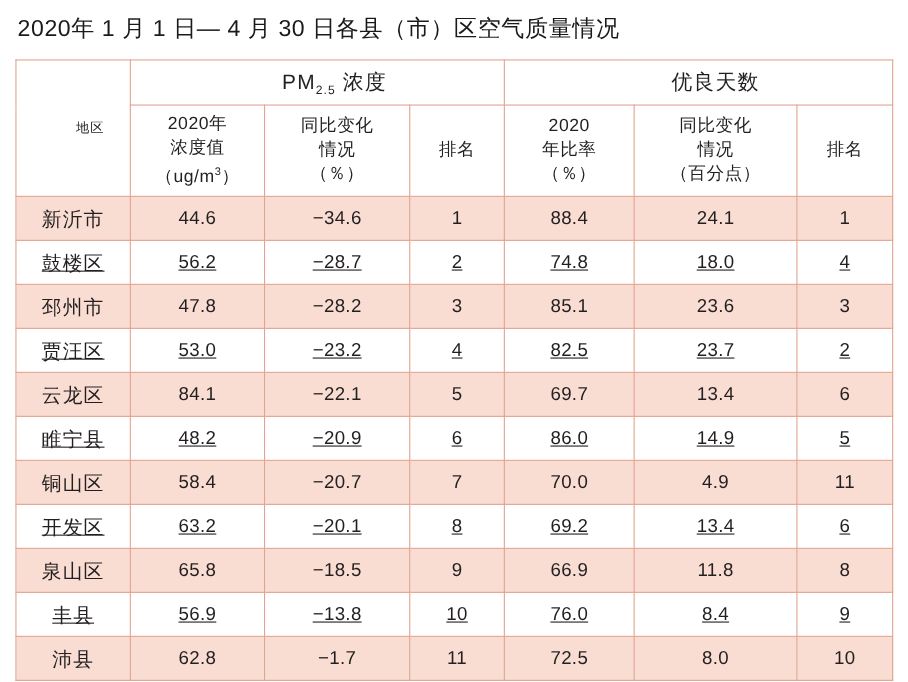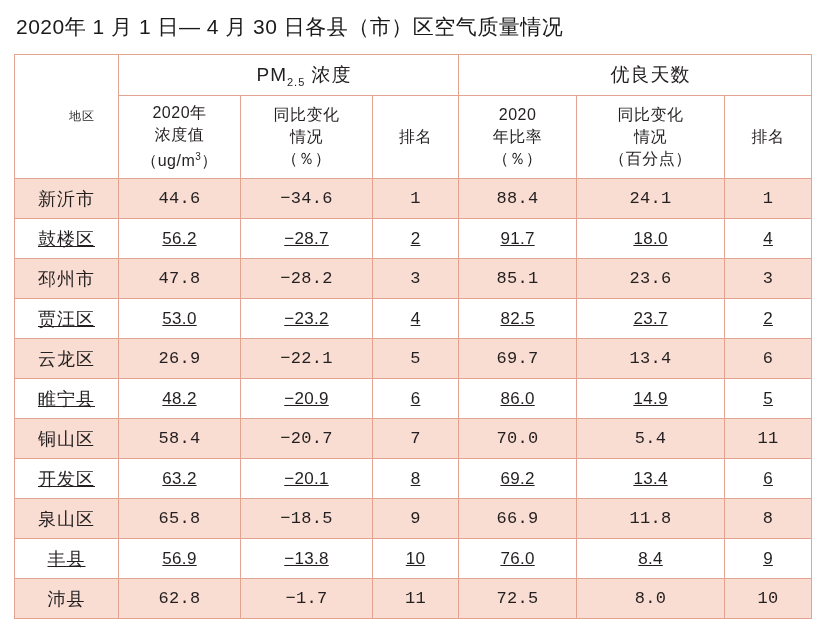--- a/index.html
+++ b/index.html
@@ -70,21 +70,21 @@
     letter-spacing: 0.5px;
   }
   .sub-head .ln { display: block; }
   sub { font-size: 11px; }
   sup { font-size: 10px; }
   tbody td {
     height: 37px;
     font-size: 17px;
     letter-spacing: 0.3px;
   }
-  tbody tr.shade td { background: #f9ddd2; font-family: Liberation Mono, monospace; }
+  tbody tr.shade td { background: #f9ddd2; }
   tbody tr.plain td { background: #ffffff; text-decoration: underline; }
   td.region {
     font-size: 18px;
     letter-spacing: 1px;
   }
   .tfoot-line td {
     border-bottom: 2px solid #3a3a3a;
   }
 </style>
 </head>
@@ -145,21 +145,21 @@
           <td>1</td>
           <td>88.4</td>
           <td>24.1</td>
           <td>1</td>
         </tr>
         <tr class="plain">
           <td class="region">鼓楼区</td>
           <td>56.2</td>
           <td>−28.7</td>
           <td>2</td>
-          <td>91.7</td>
+          <td>74.8</td>
           <td>18.0</td>
           <td>4</td>
         </tr>
         <tr class="shade">
           <td class="region">邳州市</td>
           <td>47.8</td>
           <td>−28.2</td>
           <td>3</td>
           <td>85.1</td>
           <td>23.6</td>
@@ -169,21 +169,21 @@
           <td class="region">贾汪区</td>
           <td>53.0</td>
           <td>−23.2</td>
           <td>4</td>
           <td>82.5</td>
           <td>23.7</td>
           <td>2</td>
         </tr>
         <tr class="shade">
           <td class="region">云龙区</td>
-          <td>26.9</td>
+          <td>84.1</td>
           <td>−22.1</td>
           <td>5</td>
           <td>69.7</td>
           <td>13.4</td>
           <td>6</td>
         </tr>
         <tr class="plain">
           <td class="region">睢宁县</td>
           <td>48.2</td>
           <td>−20.9</td>
@@ -191,21 +191,21 @@
           <td>86.0</td>
           <td>14.9</td>
           <td>5</td>
         </tr>
         <tr class="shade">
           <td class="region">铜山区</td>
           <td>58.4</td>
           <td>−20.7</td>
           <td>7</td>
           <td>70.0</td>
-          <td>5.4</td>
+          <td>4.9</td>
           <td>11</td>
         </tr>
         <tr class="plain">
           <td class="region">开发区</td>
           <td>63.2</td>
           <td>−20.1</td>
           <td>8</td>
           <td>69.2</td>
           <td>13.4</td>
           <td>6</td>

